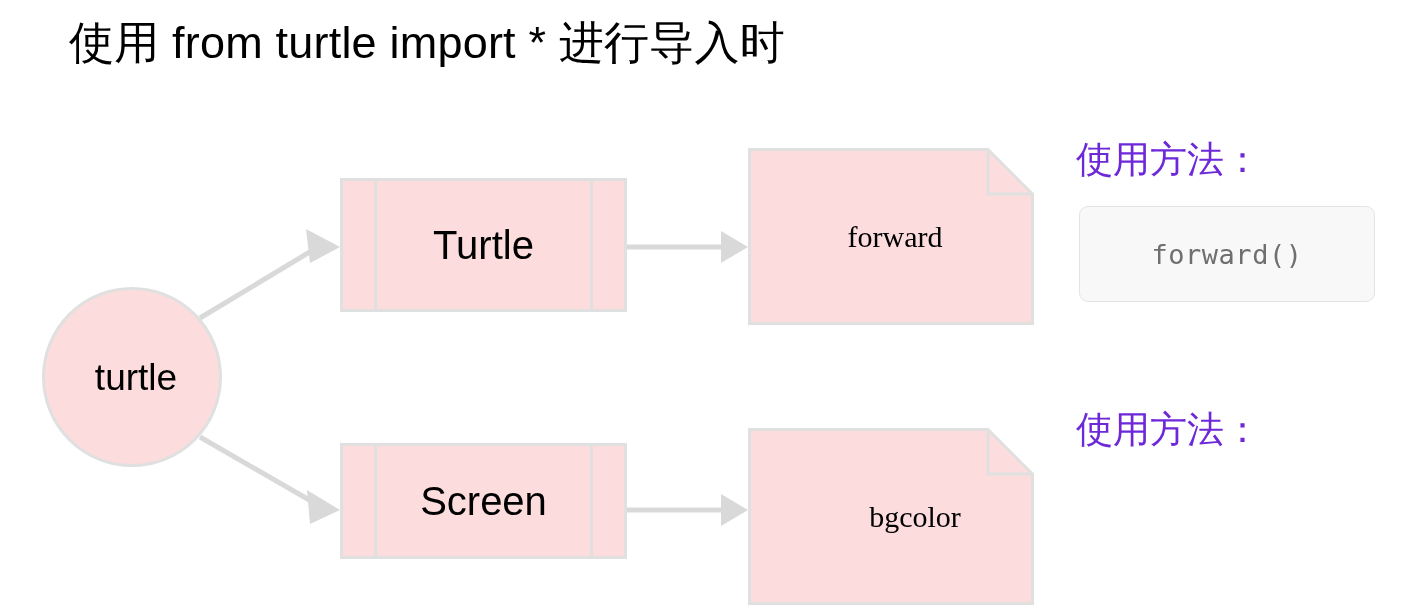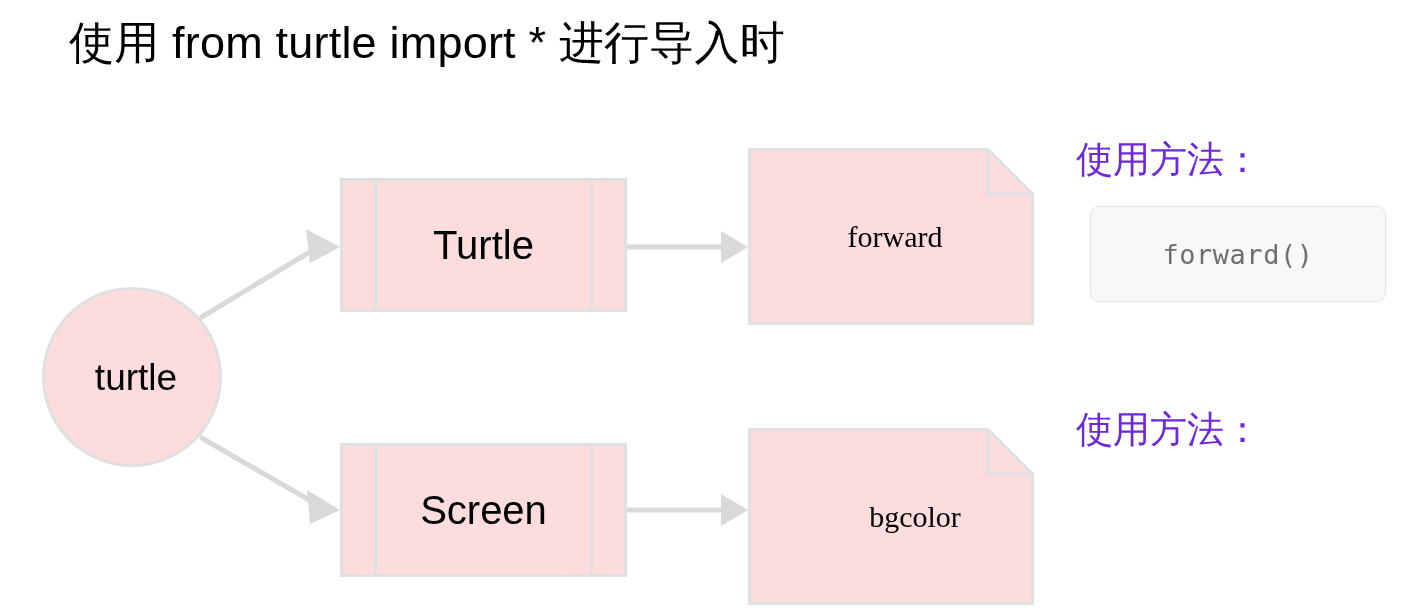--- a/index.html
+++ b/index.html
@@ -124,21 +124,21 @@
     position: absolute;
     left: 8px;
     top: 0;
     font-size: 37px;
     line-height: 1;
     color: #6d28d9;
     white-space: nowrap;
   }
   .code-chip {
     position: absolute;
-    left: 22px;
+    left: 11px;
     top: 65px;
     width: 296px;
     height: 96px;
     box-sizing: border-box;
     background: #f8f8f8;
     border: 1px solid #e4e4e4;
     border-radius: 9px;
     display: flex;
     align-items: center;
     justify-content: center;
@@ -193,21 +193,21 @@
   </div>
 
   <div class="node doc-node" style="left:748px; top:148px; width:286px; height:177px;">
     <svg width="286" height="177" viewBox="0 0 286 177">
       <path d="M1.5,1.5 H240 L284.5,46 V175.5 H1.5 Z" fill="#fcdcdd" stroke="#e0e0e0" stroke-width="3" stroke-linejoin="miter"></path>
       <path d="M240,1.5 V46 H284.5" fill="none" stroke="#e0e0e0" stroke-width="3"></path>
     </svg>
     <span class="node-label">forward</span>
   </div>
 
-  <div class="node module-node" style="left:340px; top:443px; width:287px; height:134px;">
+  <div class="node module-node" style="left:340px; top:443px; width:287px; height:116px;">
     <div class="module-rail rail-left"></div>
     <div class="module-rail rail-right"></div>
     <span class="node-label">Screen</span>
   </div>
 
   <div class="node doc-node" style="left:748px; top:428px; width:326px; height:177px;">
     <svg width="286" height="177" viewBox="0 0 286 177">
       <path d="M1.5,1.5 H240 L284.5,46 V175.5 H1.5 Z" fill="#fcdcdd" stroke="#e0e0e0" stroke-width="3" stroke-linejoin="miter"></path>
       <path d="M240,1.5 V46 H284.5" fill="none" stroke="#e0e0e0" stroke-width="3"></path>
     </svg>

